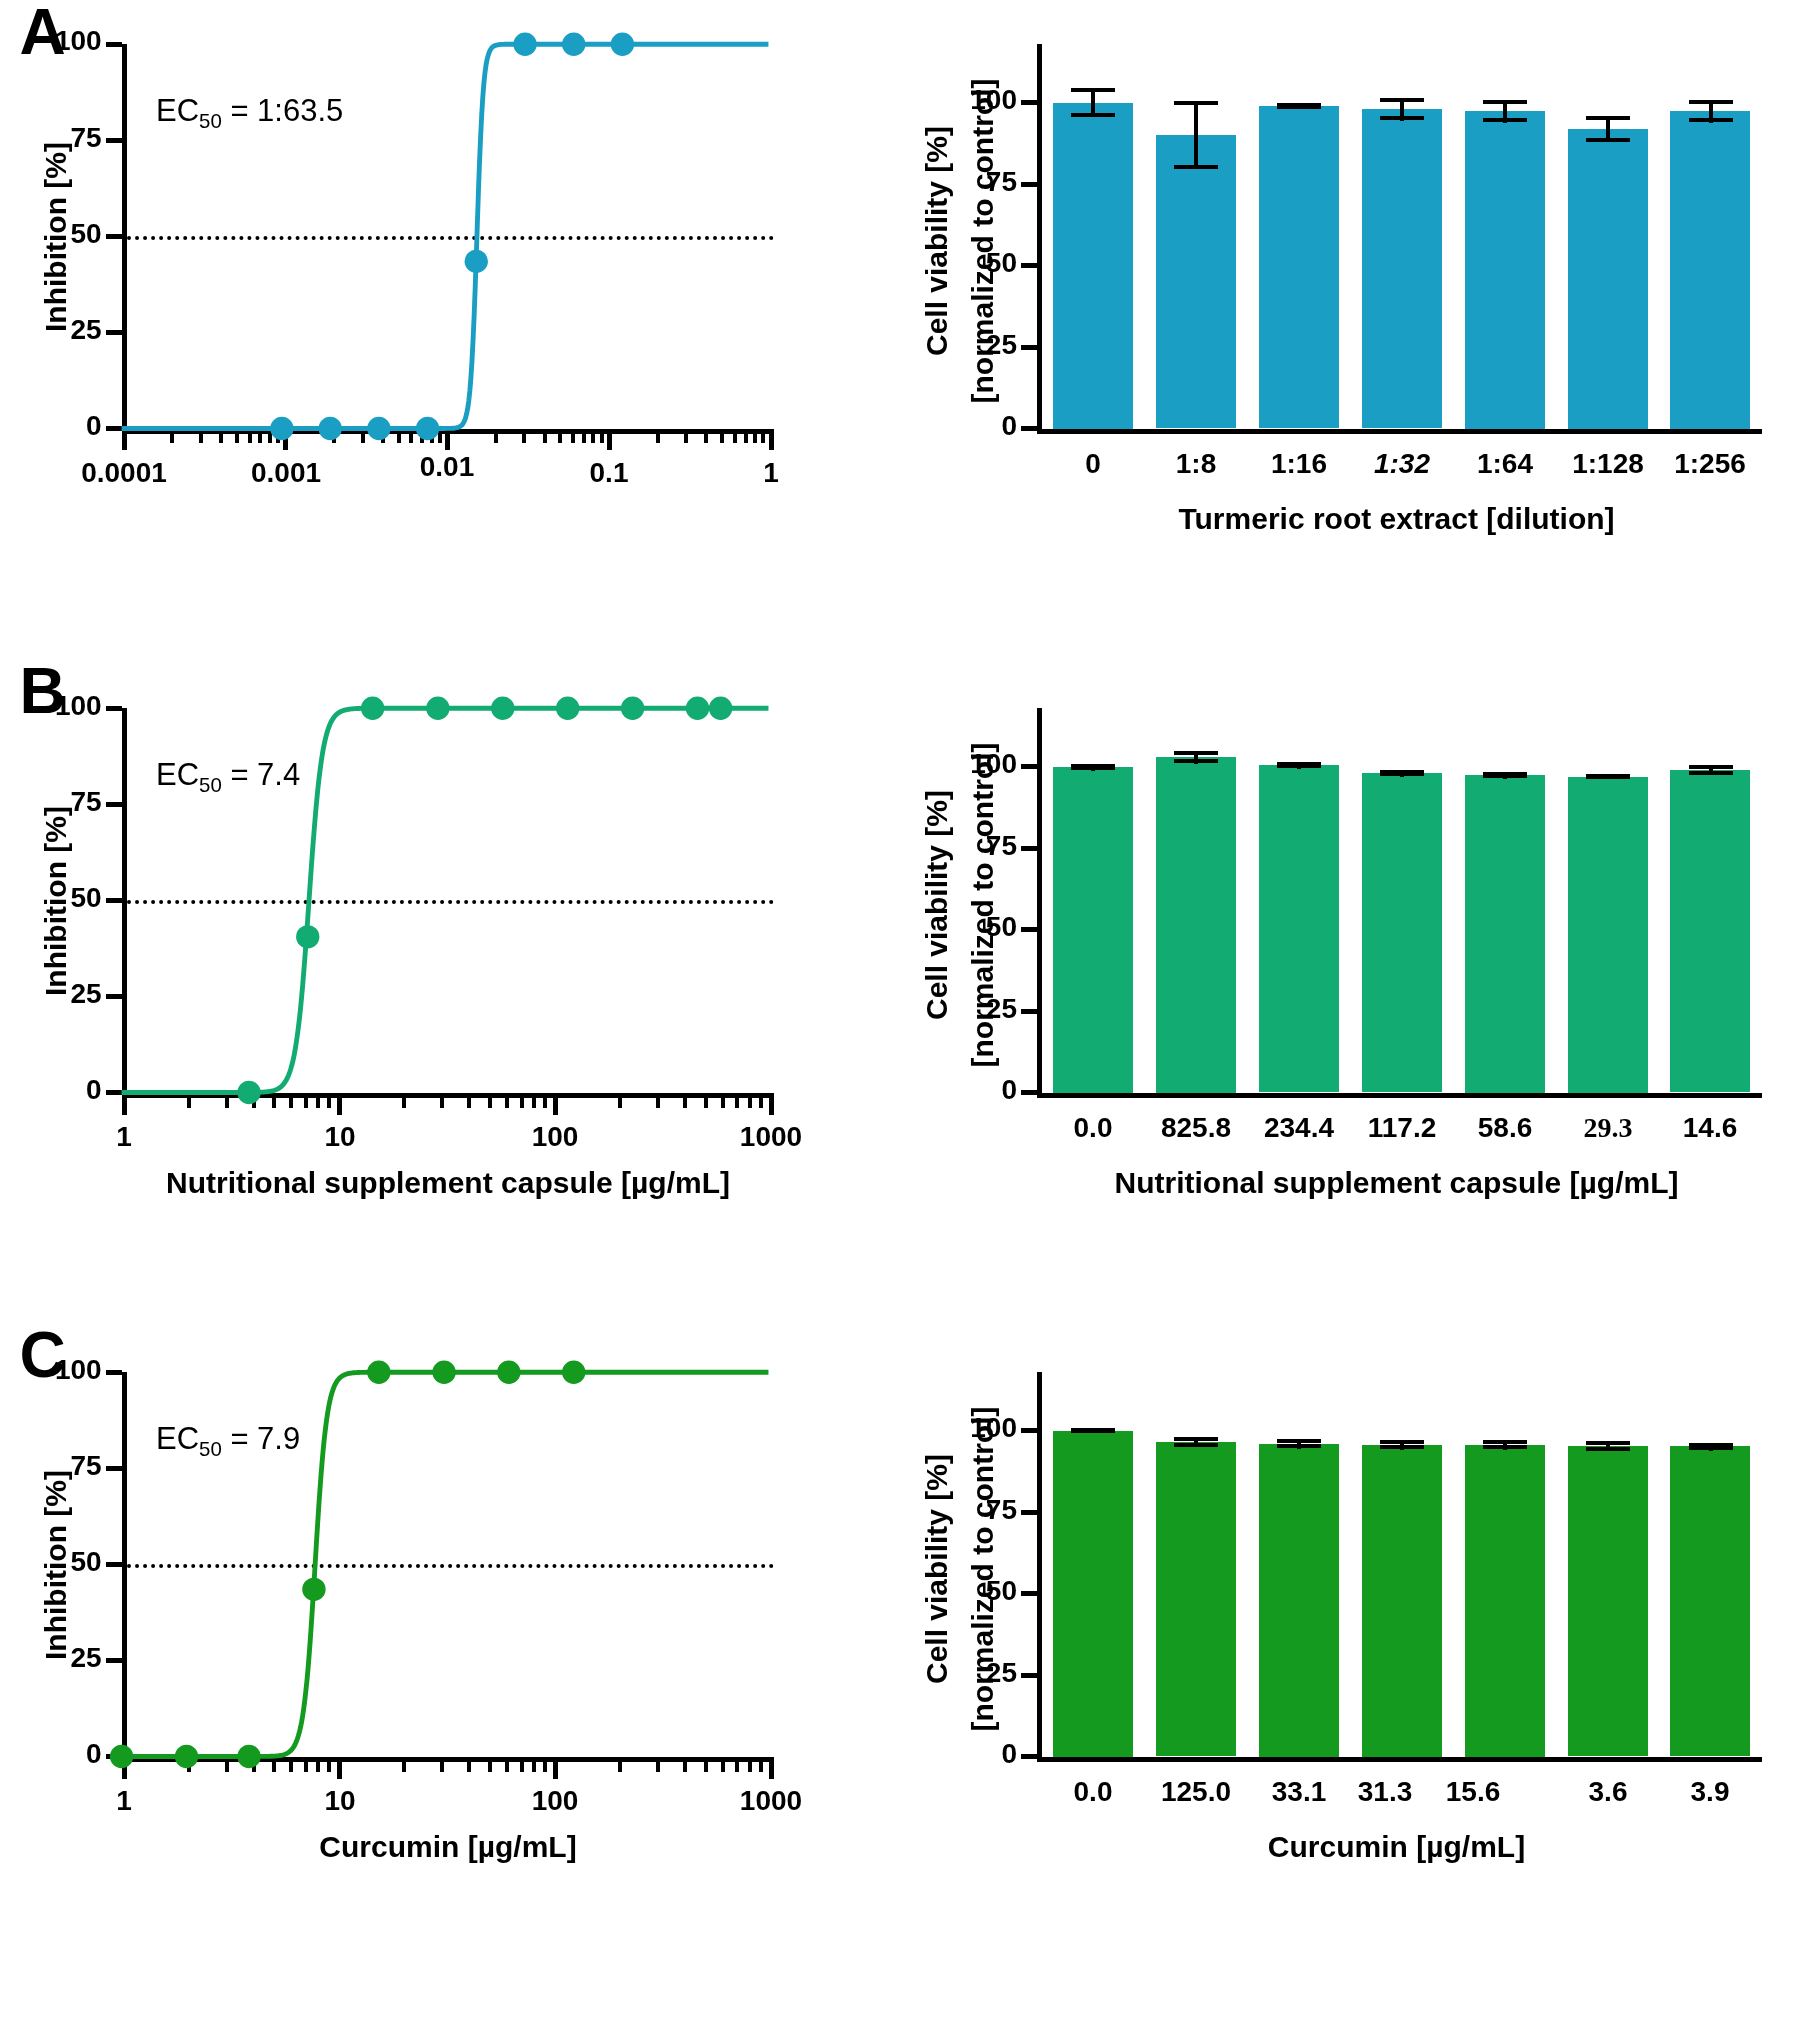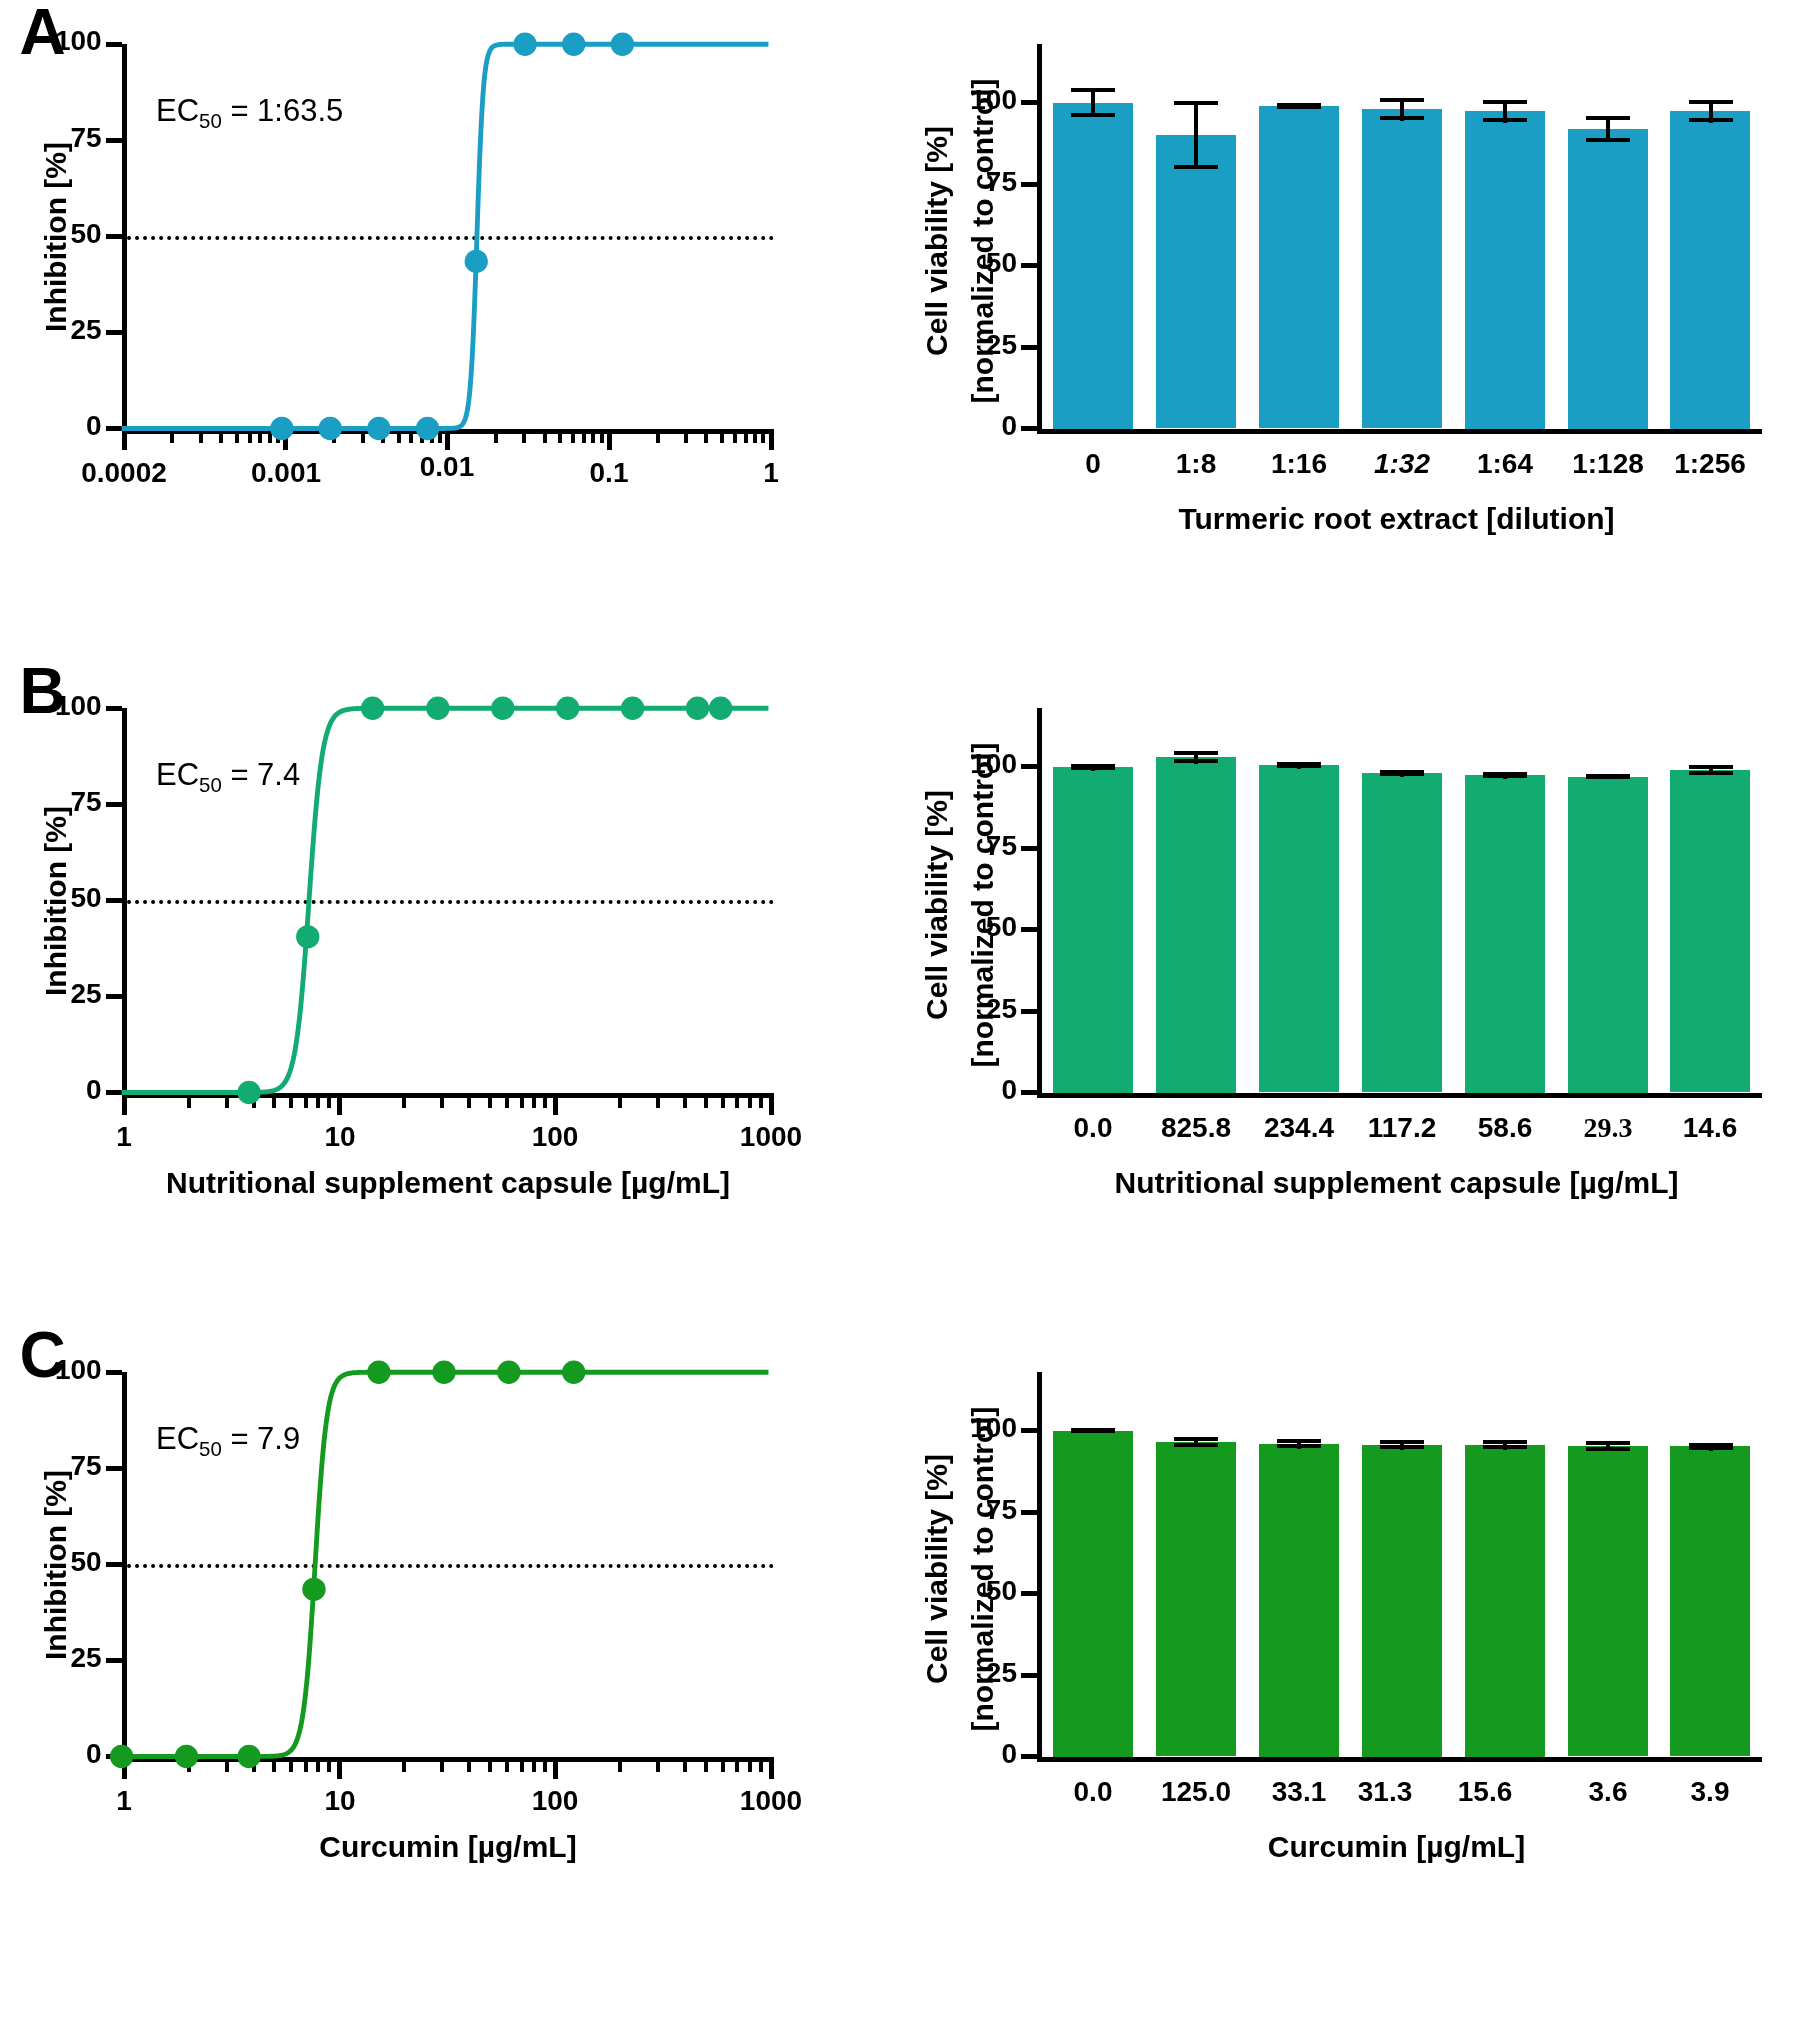--- a/index.html
+++ b/index.html
@@ -42,21 +42,21 @@
         <div class="ticklabel y" style="left:9.7px;top:395px;width:92px;">0</div>
         <div class="tick" style="left:106px;top:315px;width:15.6px;height:5.4px;"></div>
         <div class="ticklabel y" style="left:9.7px;top:299px;width:92px;">25</div>
         <div class="tick" style="left:106px;top:219px;width:15.6px;height:5.4px;"></div>
         <div class="ticklabel y" style="left:9.7px;top:203px;width:92px;">50</div>
         <div class="tick" style="left:106px;top:123px;width:15.6px;height:5.4px;"></div>
         <div class="ticklabel y" style="left:9.7px;top:107px;width:92px;">75</div>
         <div class="tick" style="left:106px;top:27px;width:15.6px;height:5.4px;"></div>
         <div class="ticklabel y" style="left:9.7px;top:10.7px;width:92px;">100</div>
         <div class="tick" style="left:122px;top:419px;width:5.4px;height:16.5px;"></div>
-        <div class="ticklabel" style="left:22px;top:442px;width:204px;">0.0002</div>
+        <div class="ticklabel" style="left:22px;top:442px;width:204px;">0.0001</div>
         <div class="tick" style="left:170px;top:419px;width:4.4px;height:9.7px;"></div>
         <div class="tick" style="left:199px;top:419px;width:4.4px;height:9.7px;"></div>
         <div class="tick" style="left:219px;top:419px;width:4.4px;height:9.7px;"></div>
         <div class="tick" style="left:235px;top:419px;width:4.4px;height:9.7px;"></div>
         <div class="tick" style="left:248px;top:419px;width:4.4px;height:9.7px;"></div>
         <div class="tick" style="left:258px;top:419px;width:4.4px;height:9.7px;"></div>
         <div class="tick" style="left:268px;top:419px;width:4.4px;height:9.7px;"></div>
         <div class="tick" style="left:276px;top:419px;width:4.4px;height:9.7px;"></div>
         <div class="tick" style="left:283px;top:419px;width:5.4px;height:16.5px;"></div>
         <div class="ticklabel" style="left:184px;top:442px;width:204px;">0.001</div>
@@ -370,21 +370,21 @@
         <div class="ticklabel" style="left:362px;top:433px;width:122px;">33.1</div>
         <div class="bar" style="left:486px;top:102px;width:80px;height:312px;background:#139a1f;"></div>
         <div class="errbar" style="left:524px;top:97px;width:4.4px;height:9.8px;"></div>
         <div class="errbar" style="left:504px;top:97px;width:44px;height:4.4px;"></div>
         <div class="errbar" style="left:504px;top:102px;width:44px;height:4.4px;"></div>
         <div class="ticklabel" style="left:448px;top:433px;width:122px;">31.3</div>
         <div class="bar" style="left:589px;top:102px;width:80px;height:312px;background:#139a1f;"></div>
         <div class="errbar" style="left:627px;top:97px;width:4.4px;height:9.8px;"></div>
         <div class="errbar" style="left:607px;top:97px;width:44px;height:4.4px;"></div>
         <div class="errbar" style="left:607px;top:102px;width:44px;height:4.4px;"></div>
-        <div class="ticklabel" style="left:548px;top:433px;width:122px;text-align:center;">15.6</div>
+        <div class="ticklabel" style="left:536px;top:433px;width:122px;text-align:center;">15.6</div>
         <div class="bar" style="left:692px;top:103px;width:80px;height:310px;background:#139a1f;"></div>
         <div class="errbar" style="left:730px;top:98px;width:4.4px;height:9.8px;"></div>
         <div class="errbar" style="left:710px;top:98px;width:44px;height:4.4px;"></div>
         <div class="errbar" style="left:710px;top:104px;width:44px;height:4.4px;"></div>
         <div class="ticklabel" style="left:671px;top:433px;width:122px;">3.6</div>
         <div class="bar" style="left:794px;top:103px;width:80px;height:310px;background:#139a1f;"></div>
         <div class="errbar" style="left:833px;top:100px;width:4.4px;height:7.8px;"></div>
         <div class="errbar" style="left:813px;top:100px;width:44px;height:4.4px;"></div>
         <div class="errbar" style="left:813px;top:103px;width:44px;height:4.4px;"></div>
         <div class="ticklabel" style="left:773px;top:433px;width:122px;">3.9</div>

